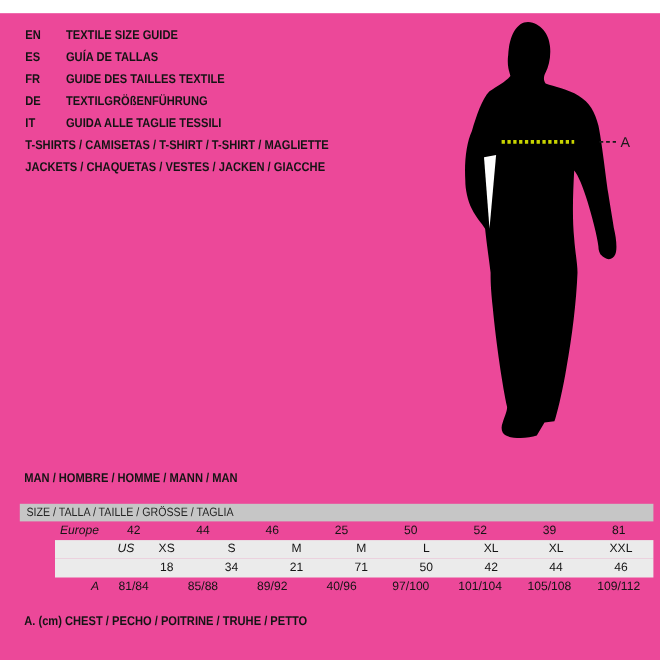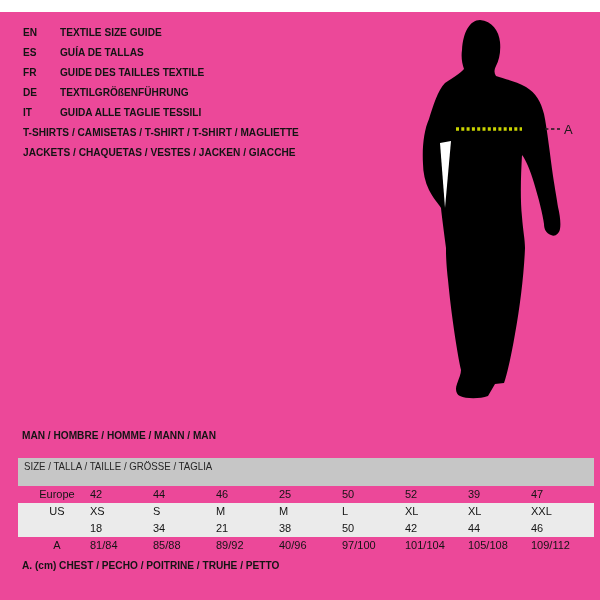--- a/index.html
+++ b/index.html
@@ -17,26 +17,26 @@
   .lang-row{display:flex;}
   .lang-code{width:42px;flex:0 0 42px;}
 
   .cats{left:23px;top:111px;font-weight:bold;font-size:11.5px;line-height:19.5px;}
 
   .figure-wrap{left:400px;top:0;width:200px;height:400px;}
 
   .section-title{left:22px;top:417px;font-weight:bold;font-size:11.5px;}
 
   .size-table{left:18px;top:446px;width:576px;font-size:11px;}
-  .thead{height:28px;line-height:16px;background:#c6c6c6;padding-left:6px;
+  .thead{height:16px;line-height:16px;background:#c6c6c6;padding-left:6px;
          font-size:11px;color:#262626;}
   .trow{display:flex;height:17px;line-height:17px;}
-  .trow.stripe{background:#ebebeb;}
-  .tlabel{flex:0 0 66px;padding-left:6px;text-align:center;}
-  .tcell{flex:1;text-align:left;}
+  .trow.stripe{background:#ebebeb;margin-left:32px;}
+  .tlabel{flex:0 0 66px;padding-left:6px;text-align:right;font-style:italic;}
+  .tcell{flex:1;text-align:center;}
 
   .footnote{left:22px;top:547px;font-weight:bold;font-size:11.5px;}
 </style>
 </head>
 <body>
 
 <div class="stage">
 
   <div class="abs lang-list condensed">
     <div class="lang-row">
@@ -115,41 +115,41 @@
 
     <div class="trow">
       <span class="tlabel">Europe</span>
       <span class="tcell">42</span>
       <span class="tcell">44</span>
       <span class="tcell">46</span>
       <span class="tcell">25</span>
       <span class="tcell">50</span>
       <span class="tcell">52</span>
       <span class="tcell">39</span>
-      <span class="tcell">47</span>
+      <span class="tcell">81</span>
     </div>
 
     <div class="trow stripe">
       <span class="tlabel">US</span>
       <span class="tcell">XS</span>
       <span class="tcell">S</span>
       <span class="tcell">M</span>
       <span class="tcell">M</span>
       <span class="tcell">L</span>
       <span class="tcell">XL</span>
       <span class="tcell">XL</span>
       <span class="tcell">XXL</span>
     </div>
 
     <div class="trow stripe">
       <span class="tlabel"></span>
       <span class="tcell">18</span>
       <span class="tcell">34</span>
       <span class="tcell">21</span>
-      <span class="tcell">38</span>
+      <span class="tcell">71</span>
       <span class="tcell">50</span>
       <span class="tcell">42</span>
       <span class="tcell">44</span>
       <span class="tcell">46</span>
     </div>
 
     <div class="trow">
       <span class="tlabel">A</span>
       <span class="tcell">81/84</span>
       <span class="tcell">85/88</span>

